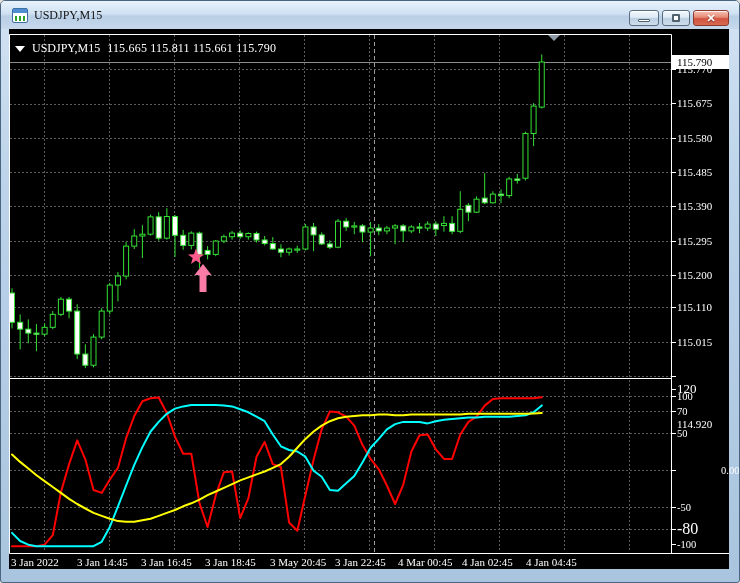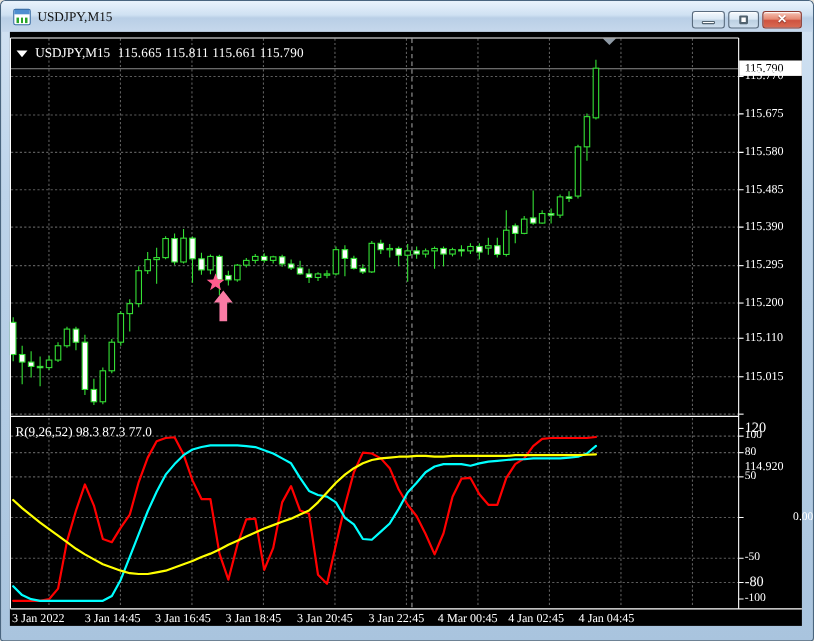--- a/index.html
+++ b/index.html
@@ -279,51 +279,50 @@
       <span id="symbol-dropdown-icon"></span>
       <span>USDJPY,M15</span>
       <span class="vals">
         <span>115.665</span>
         <span>115.811</span>
         <span>115.661</span>
         <span>115.790</span>
       </span>
     </div>
 
-    <div id="indicator-label">R(9,26,52) 98.3 87.3 77.0</div>
 
     <div id="price-flag">115.790</div>
 
     <div id="price-labels">
         <div class="axis-label" style="top: 68px;">115.770</div>
         <div class="axis-label" style="top: 102px;">115.675</div>
         <div class="axis-label" style="top: 137px;">115.580</div>
         <div class="axis-label" style="top: 171px;">115.485</div>
         <div class="axis-label" style="top: 205px;">115.390</div>
         <div class="axis-label" style="top: 240px;">115.295</div>
         <div class="axis-label" style="top: 274px;">115.200</div>
         <div class="axis-label" style="top: 306px;">115.110</div>
         <div class="axis-label" style="top: 341px;">115.015</div>
         <div class="axis-label" style="top: 375px; margin-top: 48px;">114.920</div>
       </div>
     <div id="ind-labels">
         <div class="axis-label" style="top: 388px; font-size: 13px;">120</div>
         <div class="axis-label" style="top: 395px; font-size: 10.5px;">100</div>
-        <div class="axis-label" style="top: 410px; font-size: 10.5px;">80</div>
+        <div class="axis-label" style="top: 410px; font-size: 10.5px;">70</div>
         <div class="axis-label" style="top: 432px; font-size: 10.5px;">50</div>
         <div class="axis-label" style="top: 469px; font-size: 10.5px; margin-left: 44px;">0.00</div>
         <div class="axis-label" style="top: 506px; font-size: 10.5px;">-50</div>
-        <div class="axis-label" style="top: 528px; font-size: 13px;">-80</div>
+        <div class="axis-label" style="top: 528px; font-size: 16px;">-80</div>
         <div class="axis-label" style="top: 543px; font-size: 10.5px;">-100</div>
       </div>
     <div id="time-labels">
         <div class="time-label" style="left: 10px;">3 Jan 2022</div>
         <div class="time-label" style="left: 76px;">3 Jan 14:45</div>
         <div class="time-label" style="left: 140px;">3 Jan 16:45</div>
         <div class="time-label" style="left: 204px;">3 Jan 18:45</div>
-        <div class="time-label" style="left: 269px;">3 Jan 20:45</div>
+        <div class="time-label" style="left: 269px;">3 May 20:45</div>
         <div class="time-label" style="left: 334px;">3 Jan 22:45</div>
         <div class="time-label" style="left: 397px;">4 Mar 00:45</div>
         <div class="time-label" style="left: 461px;">4 Jan 02:45</div>
         <div class="time-label" style="left: 525px;">4 Jan 04:45</div>
       </div>
   </div>
 </div>
 
 </body></html>

